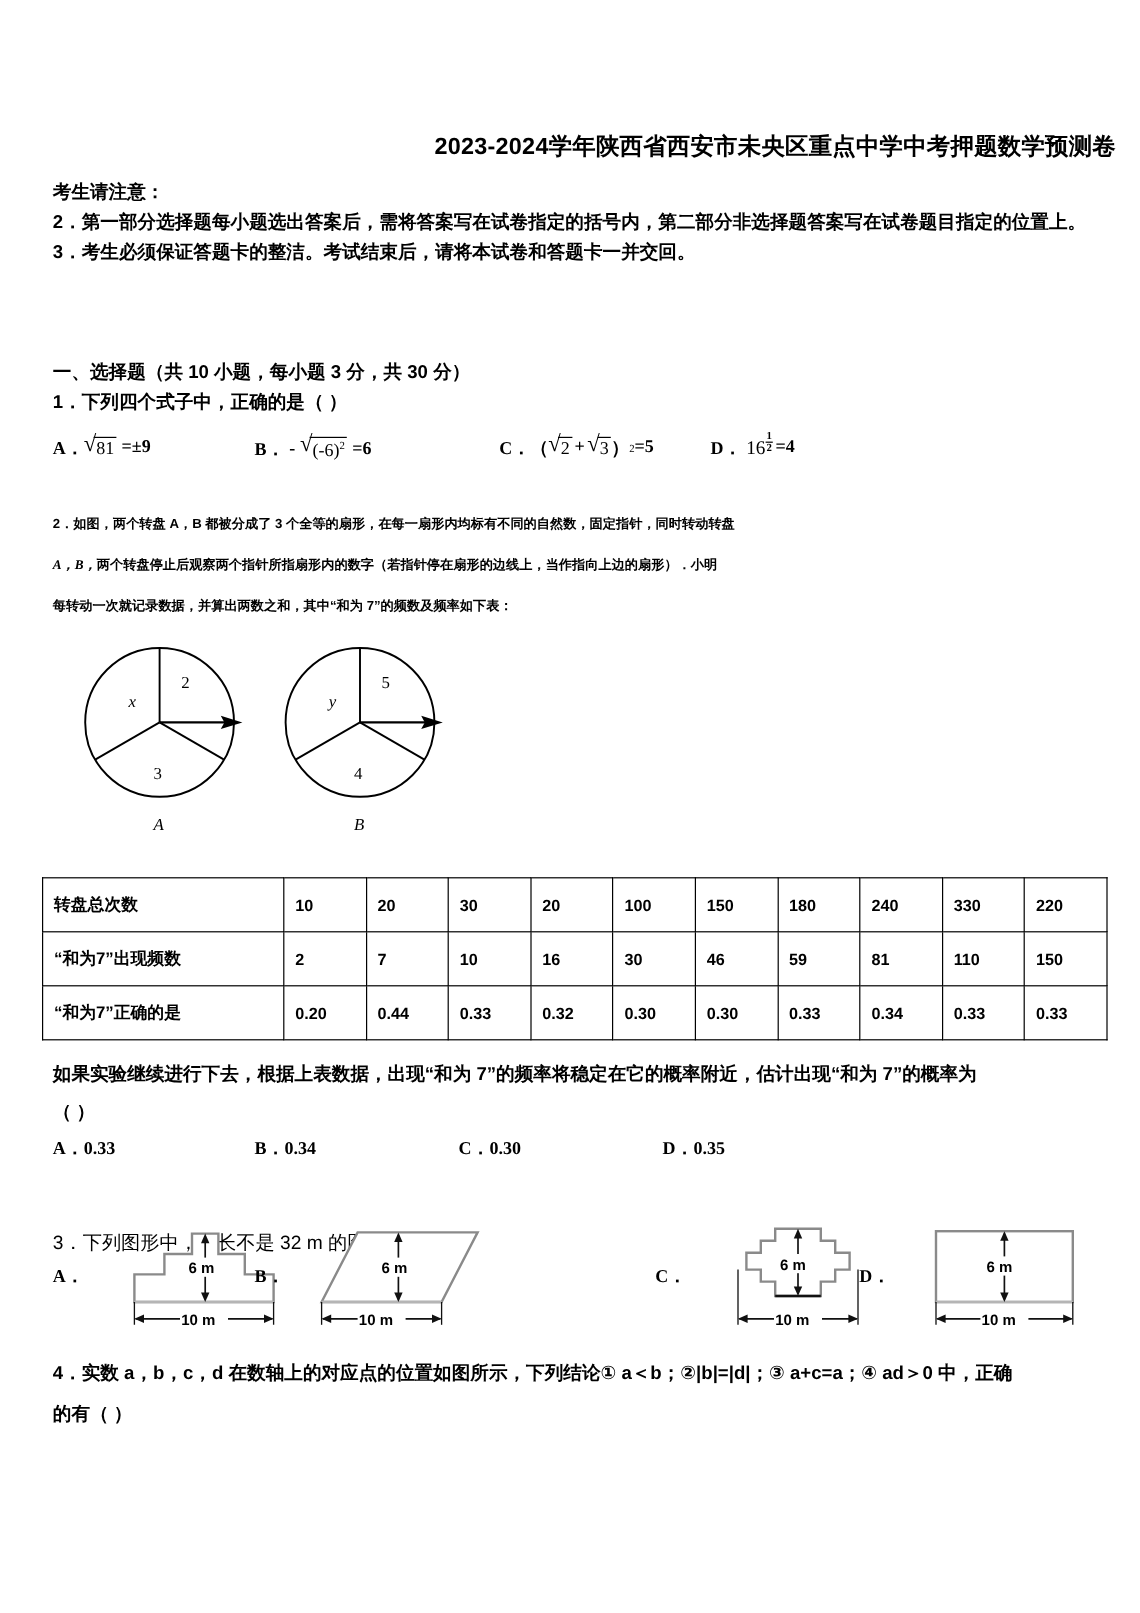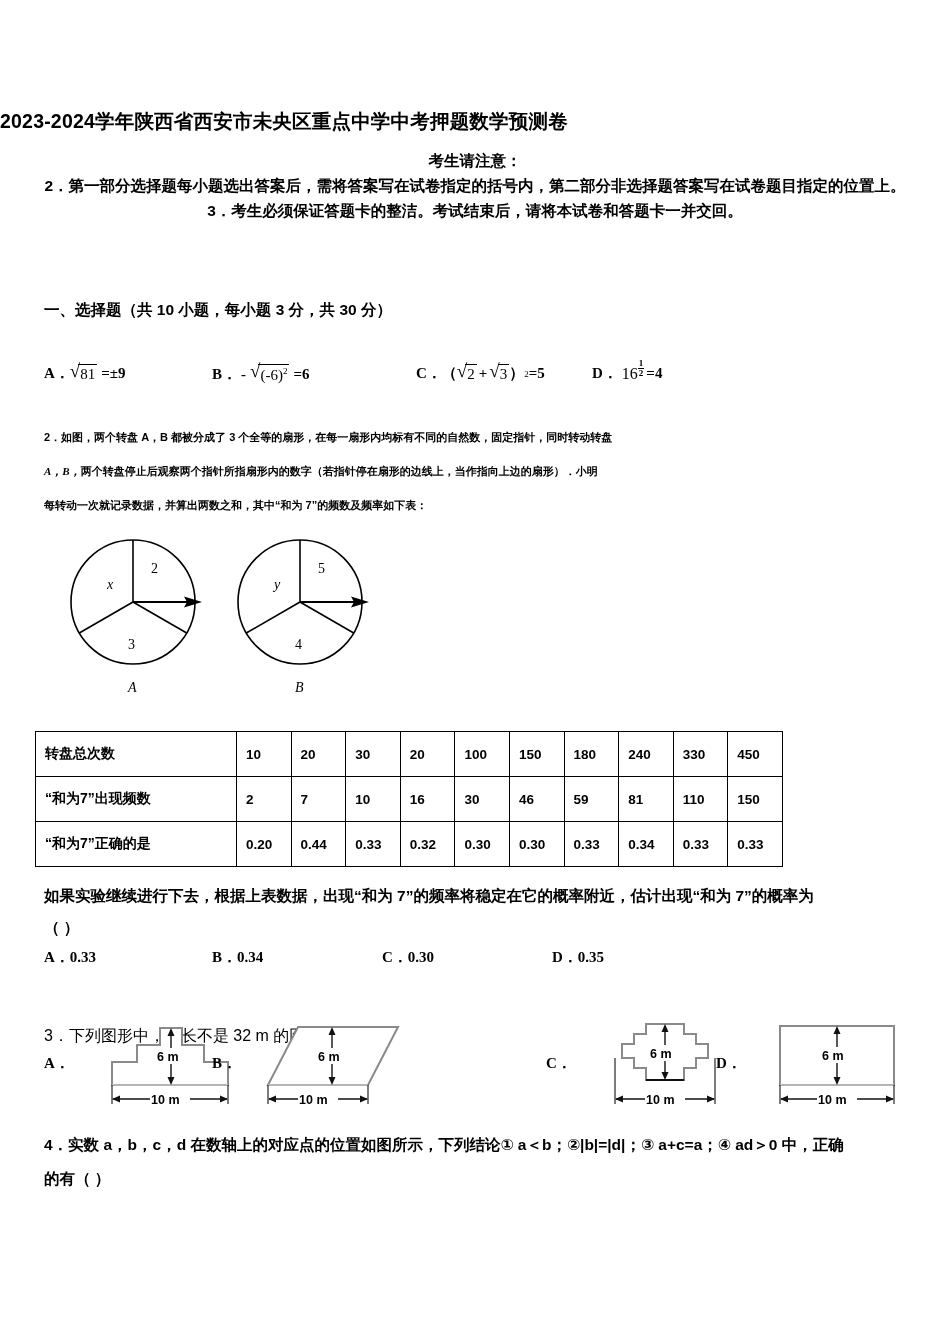--- a/index.html
+++ b/index.html
@@ -20,39 +20,39 @@
     left: 0; top: 0;
     width: 950px;
     height: 1344px;
   }
 
   
   .doc-title {
     position: absolute;
     left: 0; top: 108px;
     width: 930px;
-    text-align: left;
+    text-align: right;
     font-family: "Liberation Sans", "DejaVu Sans", sans-serif;
     font-weight: bold;
     font-size: 19.5px;
     letter-spacing: .2px;
     white-space: nowrap;
   }
 
   
   .notice {
     position: absolute;
     left: 44px; top: 148px;
     width: 862px;
     font-size: 15.5px;
     line-height: 25px;
     font-family: "Liberation Sans", "DejaVu Sans", sans-serif;
     font-weight: bold;
   }
-  .notice-line { display: block; text-align: center; }
+  .notice-line { display: block; }
 
   
   .section-head {
     position: absolute;
     left: 44px; top: 300px;
     font-size: 15.5px;
     font-family: "Liberation Sans", "DejaVu Sans", sans-serif;
     font-weight: bold;
   }
 
@@ -129,21 +129,21 @@
   .spinners {
     position: absolute;
     left: 55px; top: 525px;
     width: 360px; height: 180px;
   }
 
   
   table.freq {
     position: absolute;
     left: 35px; top: 731px;
-    width: 748px;
+    width: 888px;
     border-collapse: collapse;
     table-layout: fixed;
     font-family: "Liberation Sans", "DejaVu Sans", sans-serif;
     font-weight: bold;
     font-size: 13.5px;
   }
   table.freq td {
     border: 1.3px solid #000;
     height: 44px;
     padding: 0 9px;
@@ -213,20 +213,21 @@
   <div class="doc-title">2023-2024学年陕西省西安市未央区重点中学中考押题数学预测卷</div>
 
   <div class="notice">
     <span class="notice-line">考生请注意：</span>
     <span class="notice-line">2．第一部分选择题每小题选出答案后，需将答案写在试卷指定的括号内，第二部分非选择题答案写在试卷题目指定的位置上。</span>
     <span class="notice-line">3．考生必须保证答题卡的整洁。考试结束后，请将本试卷和答题卡一并交回。</span>
   </div>
 
   <div class="section-head">一、选择题（共 10 小题，每小题 3 分，共 30 分）</div>
 
+  <div class="q1-stem">1．下列四个式子中，正确的是（      ）</div>
 
   <div class="q1-opts">
 
     <span class="q1-opt q1-a">
       <span class="opt-label">A．</span>
       <span class="rad">
         <span class="sign">√</span>
           <span class="bar">81</span>
       </span>
       <span style="margin-left:4px">=±9</span>
@@ -314,21 +315,21 @@
         <td class="rowhead">转盘总次数</td>
         <td>10</td>
         <td>20</td>
         <td>30</td>
         <td>20</td>
         <td>100</td>
         <td>150</td>
         <td>180</td>
         <td>240</td>
         <td>330</td>
-        <td>450</td>
+        <td>220</td>
       </tr>
       <tr>
         <td class="rowhead">“和为7”出现频数</td>
         <td>2</td>
         <td>7</td>
         <td>10</td>
         <td>16</td>
         <td>30</td>
         <td>46</td>
         <td>59</td>

